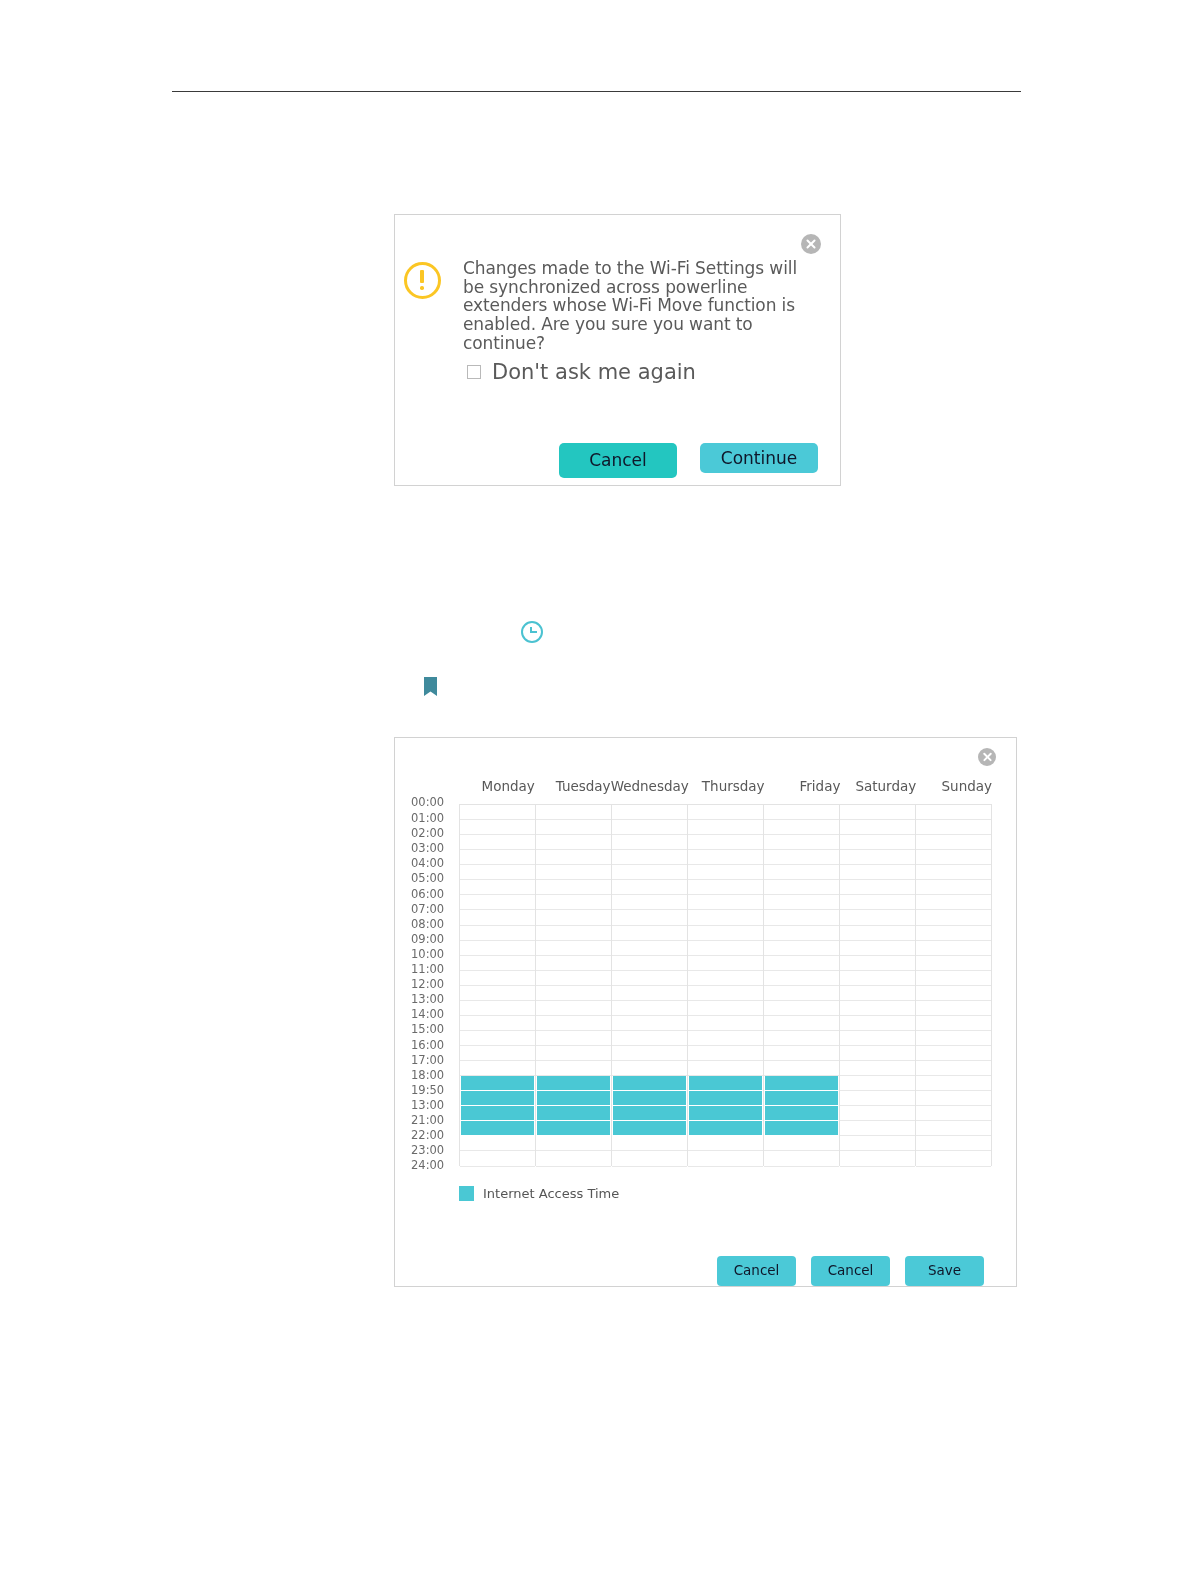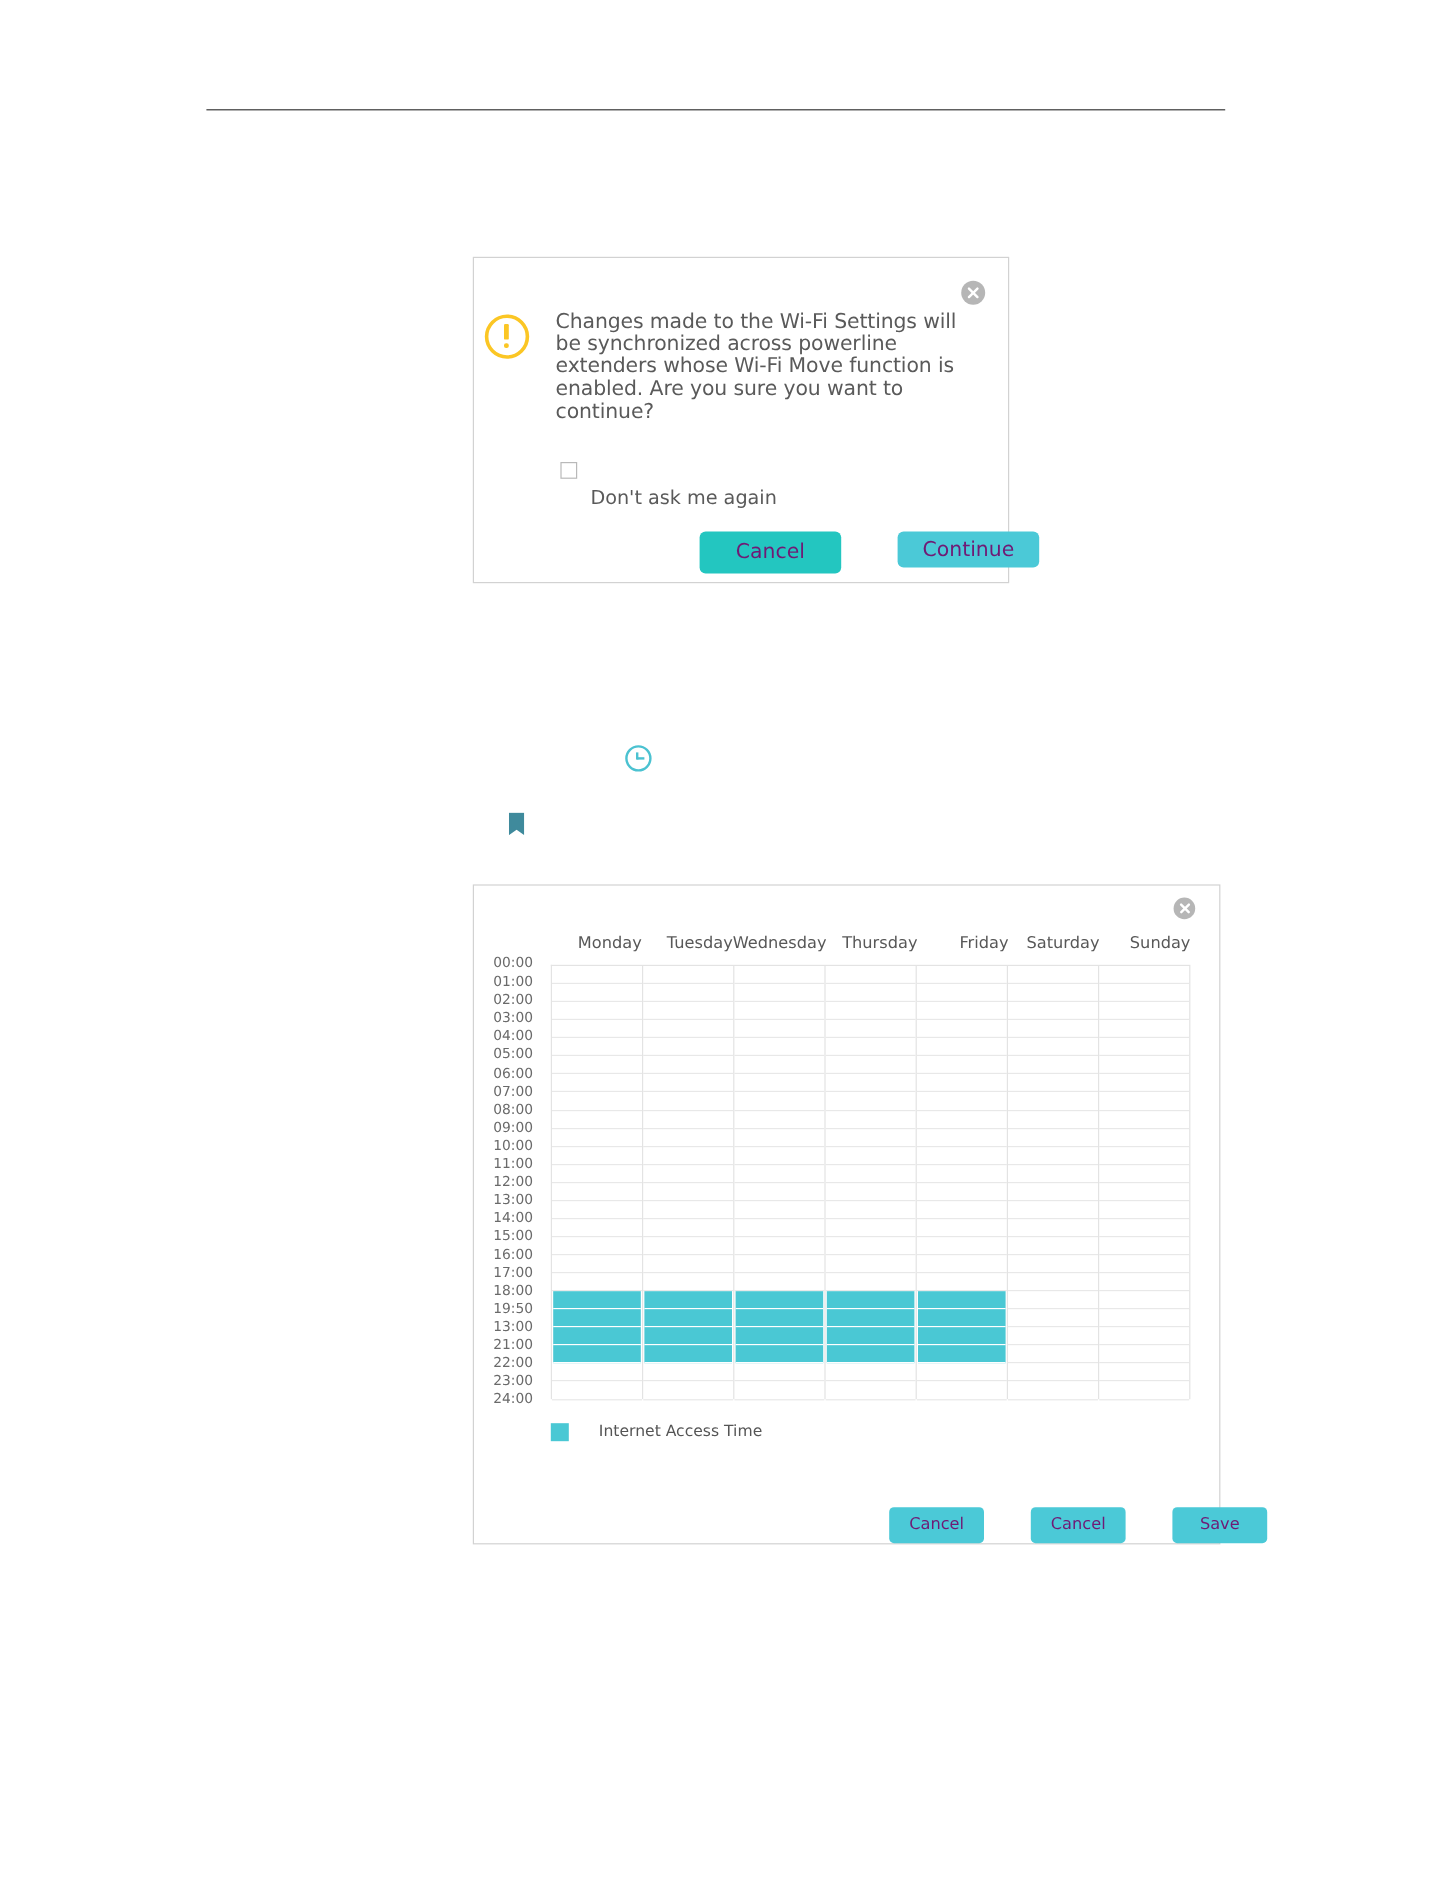--- a/index.html
+++ b/index.html
@@ -116,45 +116,43 @@
   .dlg-checkbox {
     width: 14px;
     height: 14px;
     border: 1.4px solid #b9b9b9;
     background: #fff;
     box-sizing: border-box;
     cursor: pointer;
     flex: none;
   }
   .dlg-checklabel {
-    font-size: 16px;
+    font-size: 21px;
     color: #5a5a5a;
-    margin-top: 45px;
   }
 
   .dlg-buttons {
     position: absolute;
     left: 559px;
     top: 443px;
     display: flex;
     gap: 23px;
   }
   .btn {
     border: none;
     border-radius: 5px;
-    color: #701a75;
+    color: #0f172a;
     font-family: "DejaVu Sans", sans-serif;
     font-size: 17px;
     cursor: pointer;
     padding: 15px;
     line-height: 1;
     display: flex;
     align-items: center;
     justify-content: center;
-    margin-left: 24px;
   }
   .btn-cancel-dark {
     width: 118px;
     height: 35px;
     background: #23c6c0;
   }
   .btn-continue {
     width: 118px;
     height: 25px;
     background: #4bc9d7;
@@ -307,21 +305,21 @@
     border-bottom: 1px solid #ffffff;
     margin: 0 1px;
   }
 
   .legend {
     position: absolute;
     left: 64px;
     top: 448px;
     display: flex;
     align-items: center;
-    gap: 25px;
+    gap: 9px;
   }
   .legend-swatch {
     width: 15px;
     height: 15px;
     background: #4ac8d4;
     flex: none;
   }
   .legend-label {
     font-size: 13px;
     color: #555555;

